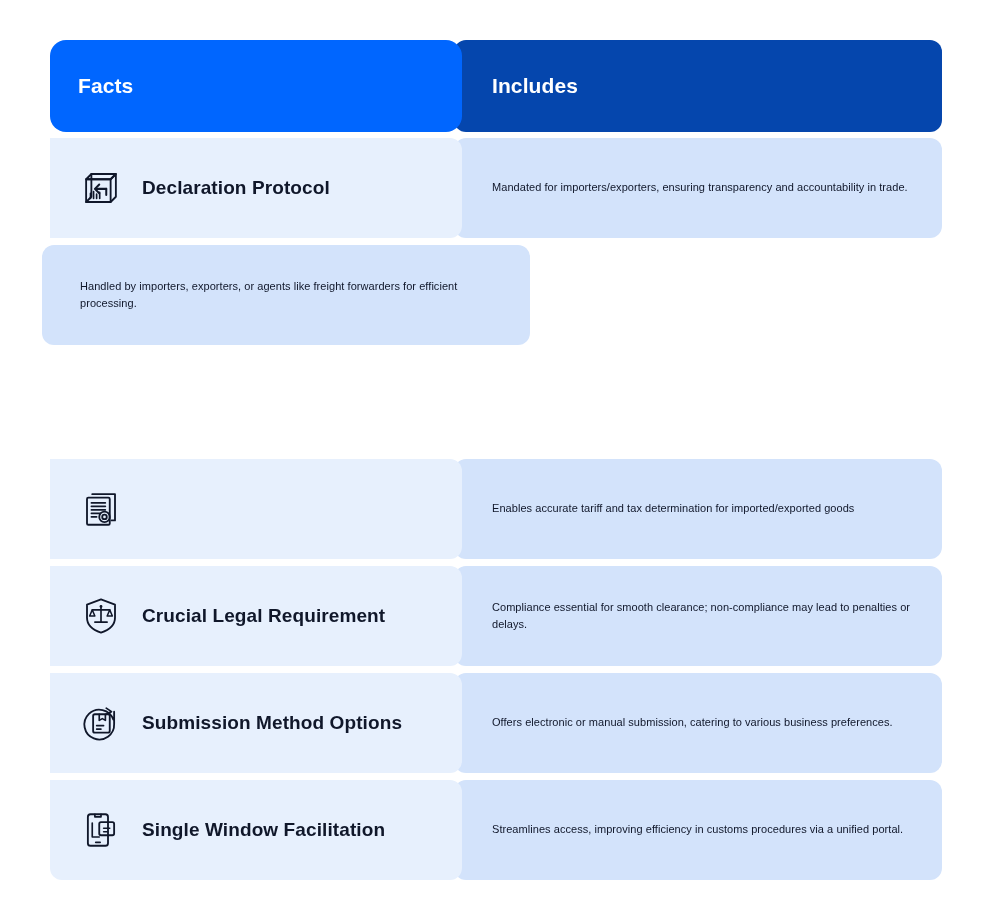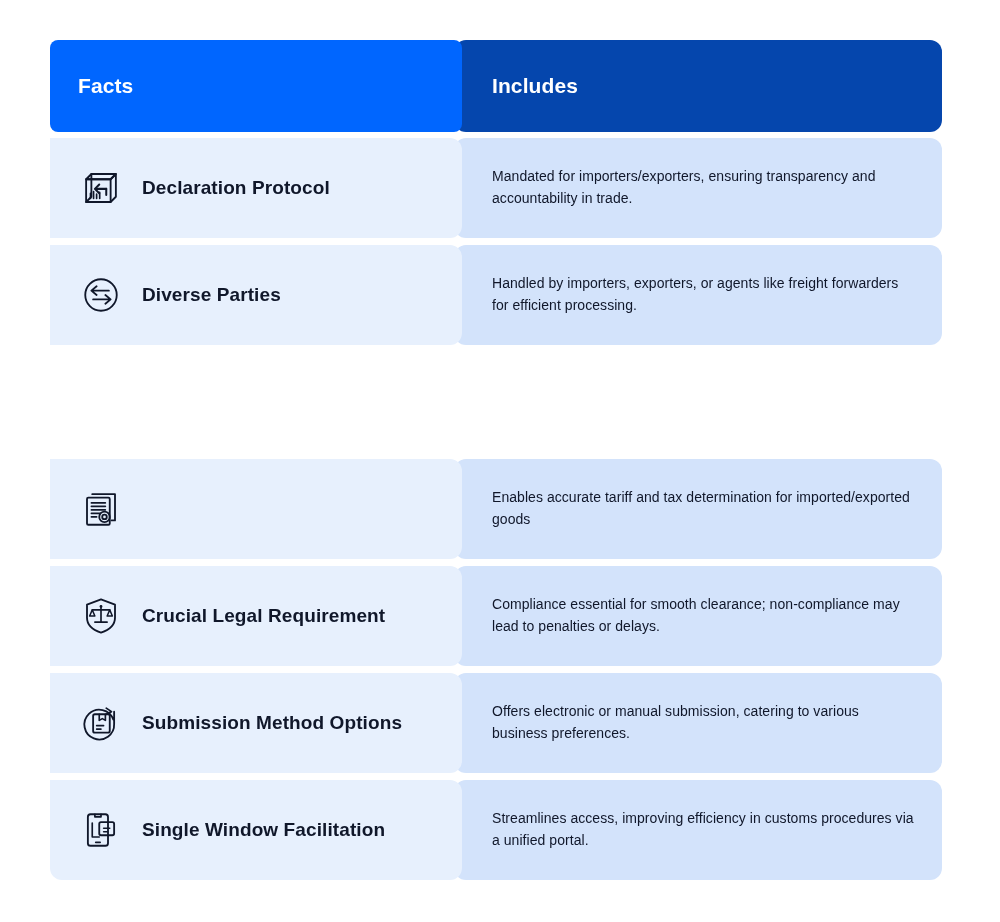--- a/index.html
+++ b/index.html
@@ -29,21 +29,21 @@
 
   .header-cell {
     display: flex;
     align-items: center;
     height: 92px;
   }
 
   .header-facts {
     width: 412px;
     background: #0066ff;
-    border-radius: 8px;
+    border-radius: 16px;
     padding-left: 28px;
     position: relative;
     z-index: 2;
   }
 
   .header-details {
     width: 488px;
     background: #0546ad;
     border-radius: 12px;
     padding-left: 38px;
@@ -109,21 +109,21 @@
 
   .fact-label {
     font-size: 19px;
     font-weight: bold;
     color: #10172a;
     letter-spacing: 0.1px;
     text-align: center;
   }
 
   .detail-text {
-    font-size: 14px;
+    font-size: 11px;
     line-height: 1.55;
     color: #10172a;
     letter-spacing: 0.05px;
   }
 </style>
 </head>
 <body>
 
 <div class="table-wrap">
 
@@ -151,30 +151,20 @@
         </svg>
       </span>
       <span class="fact-label">Declaration Protocol</span>
     </div>
     <div class="cell-details">
       <span class="detail-text">Mandated for importers/exporters, ensuring transparency and accountability in trade.</span>
     </div>
   </div>
 
   <div class="row">
-    <div class="cell-facts">
-      <span class="icon-box">
-        <svg width="42" height="42" viewBox="0 0 48 48" fill="none" stroke="#10172a" stroke-width="2.1" stroke-linecap="round" stroke-linejoin="round">
-          <circle cx="24" cy="24" r="18"></circle>
-          <path d="M33 19 L14 19 M19 14 L13 19 L19 24"></path>
-          <path d="M15 29 L34 29 M29 24 L35 29 L29 34"></path>
-        </svg>
-      </span>
-      <span class="fact-label">Diverse Parties</span>
-    </div>
     <div class="cell-details">
       <span class="detail-text">Handled by importers, exporters, or agents like freight forwarders for efficient processing.</span>
     </div>
   </div>
 
   <div class="row">
   </div>
 
   <div class="row">
     <div class="cell-facts">

